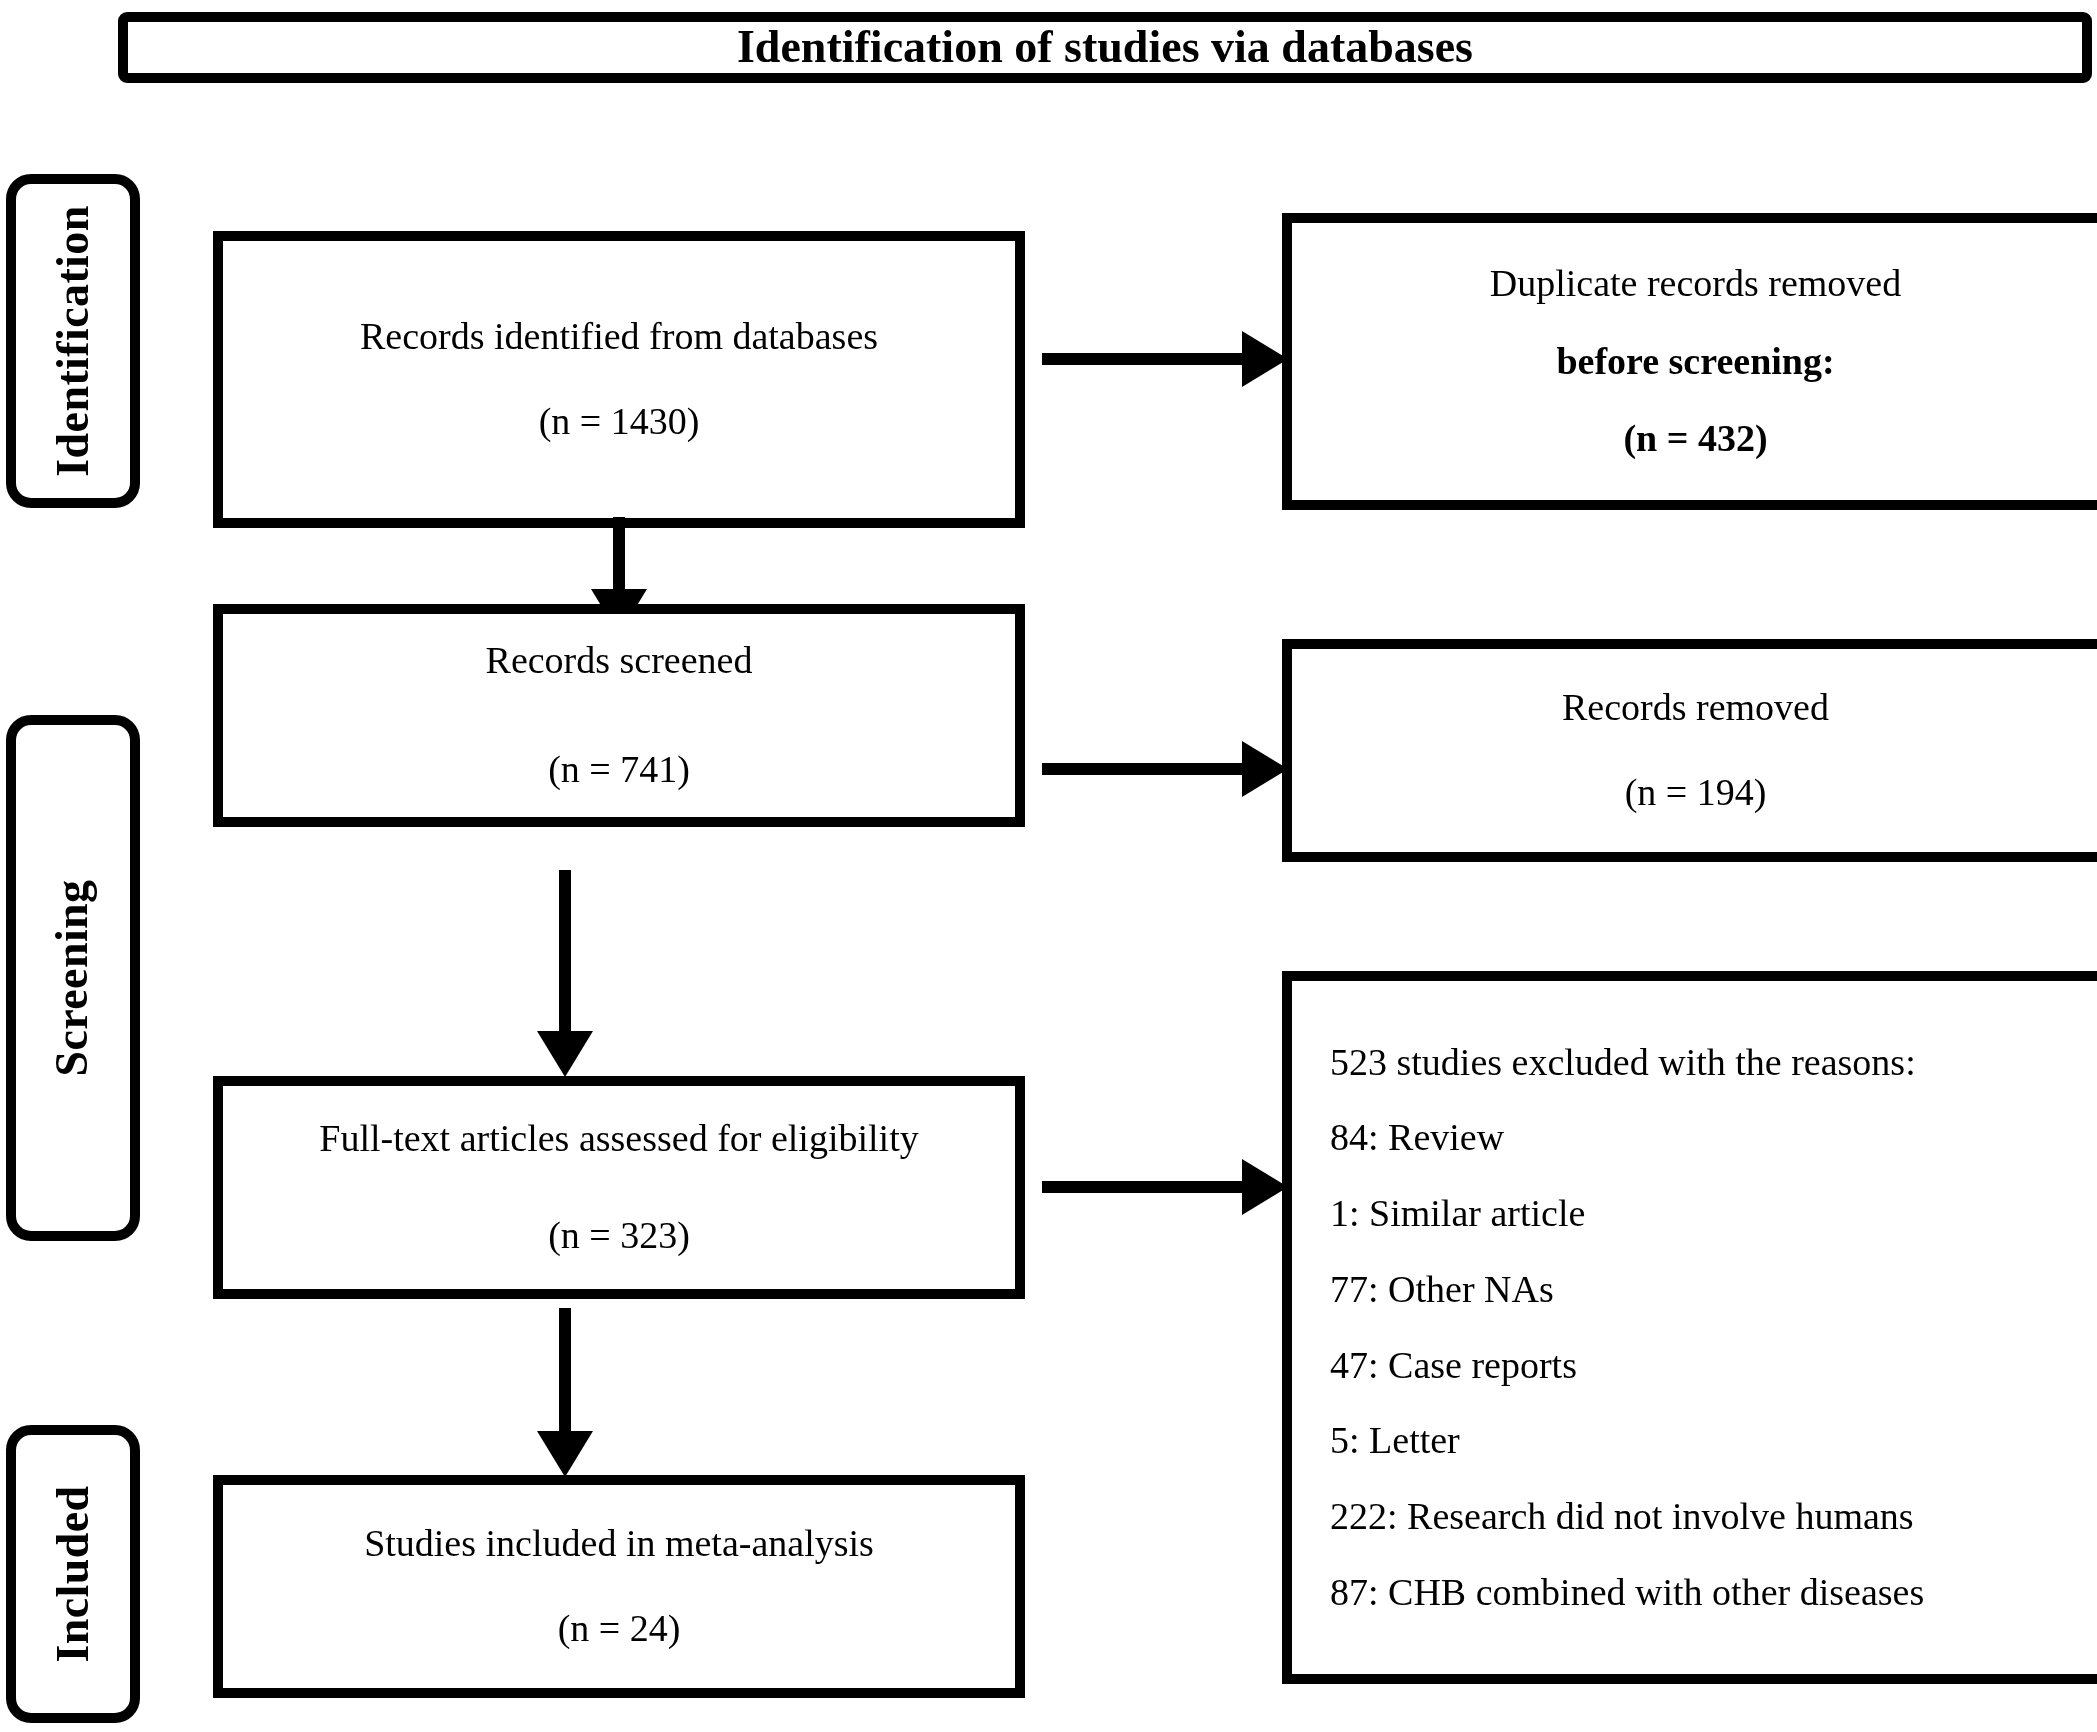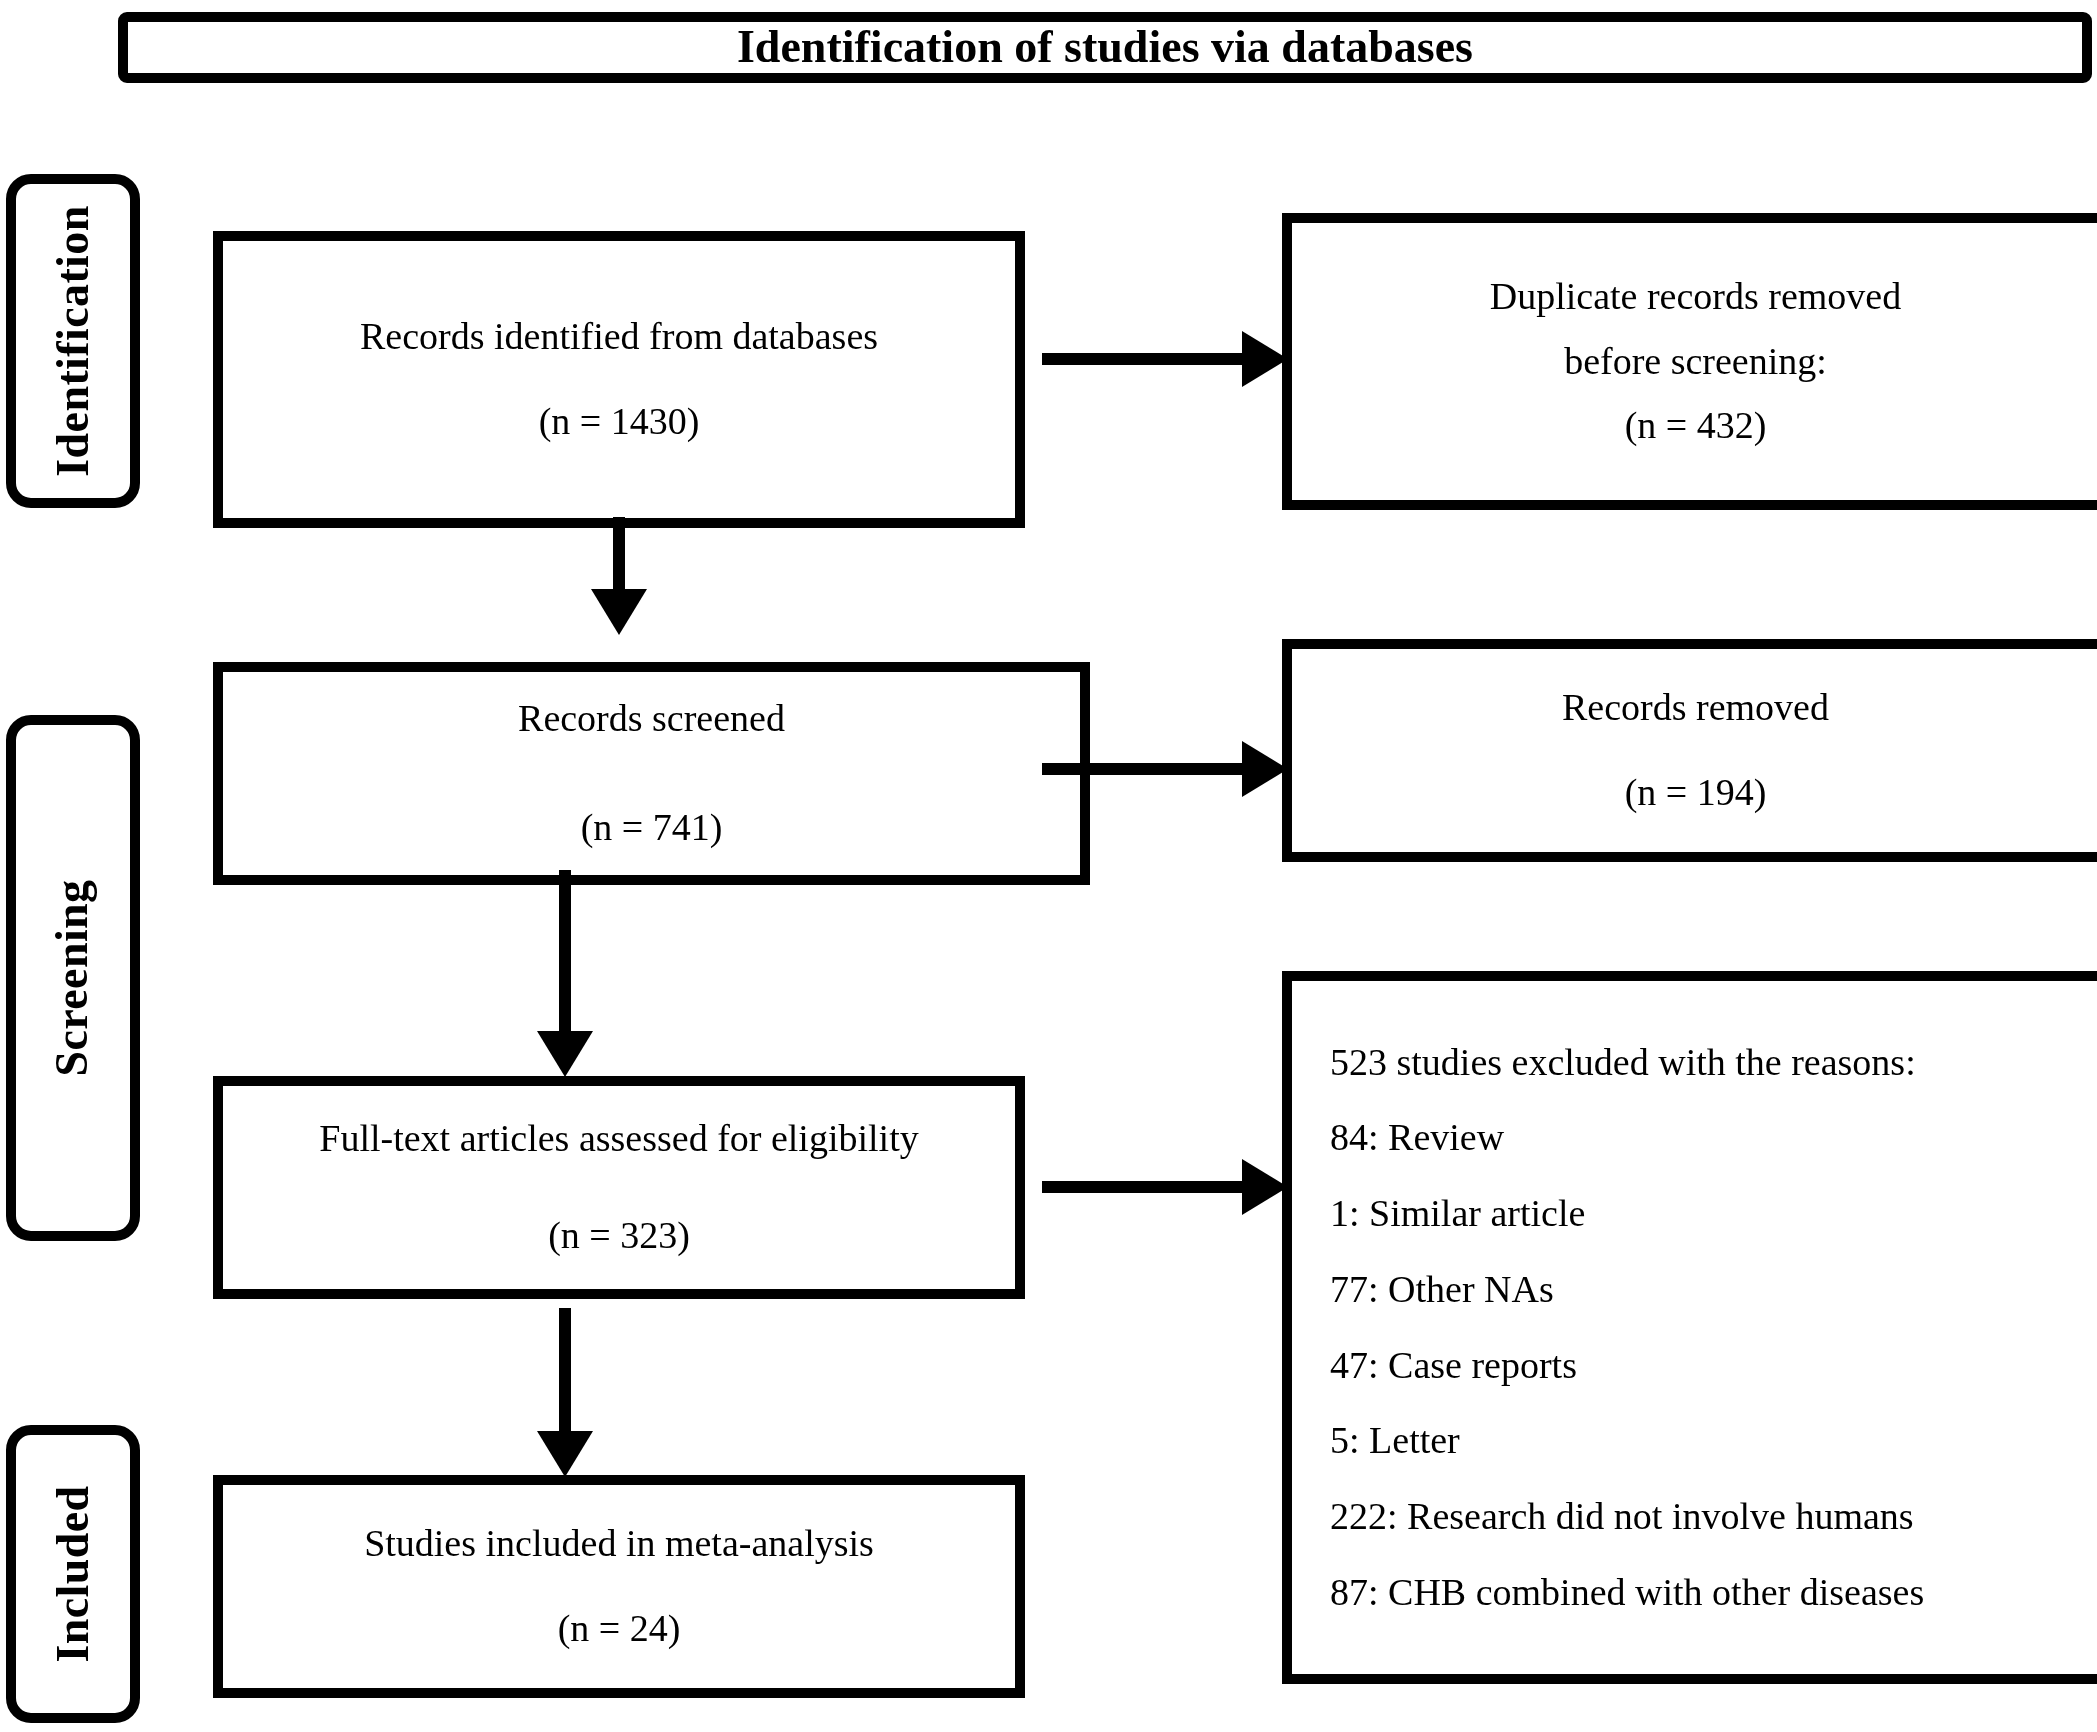--- a/index.html
+++ b/index.html
@@ -65,21 +65,21 @@
     align-items: center;
     justify-content: center;
   }
   .fbox .line {
     font-size: 38px;
     line-height: 1.15;
     text-align: center;
     white-space: nowrap;
   }
   .fbox .gap-lg { margin-top: 41px; }
-  .fbox .gap-md { margin-top: 21px; }
+  .fbox .gap-md { margin-top: 34px; font-weight: bold; }
 
   
   .listbox {
     border: 10.3px solid #000000;
     background: #ffffff;
     display: flex;
     flex-direction: column;
     justify-content: center;
     padding: 0 0 0 38px;
   }
@@ -149,21 +149,21 @@
     <div class="line">Duplicate records removed</div>
     <div class="line gap-md">before screening:</div>
     <div class="line gap-md">(n = 432)</div>
   </div>
 
   <div class="abs" style="left:591px; top:517px; width:56px; height:118px;">
     <div class="abs v-shaft" style="left:22px; top:0px; width:11.8px; height:77px;"></div>
     <div class="abs v-head" style="left:0px; top:72px;"></div>
   </div>
 
-  <div class="abs fbox" style="left:213px; top:662px; width:877px; height:223px;gap:24px;">
+  <div class="abs fbox" style="left:213px; top:604px; width:812px; height:223px;gap:24px;">
     <div class="line">Records screened</div>
     <div class="line gap-lg">(n = 741)</div>
   </div>
 
   <div class="abs" style="left:1042px; top:741px; width:246px; height:56px;">
     <div class="abs h-shaft" style="left:0px; top:22px; width:203px; height:11.8px;"></div>
     <div class="abs h-head" style="left:200px; top:0px;"></div>
   </div>
 
   <div class="abs fbox" style="left:1282px; top:639px; width:827px; height:223px;">

